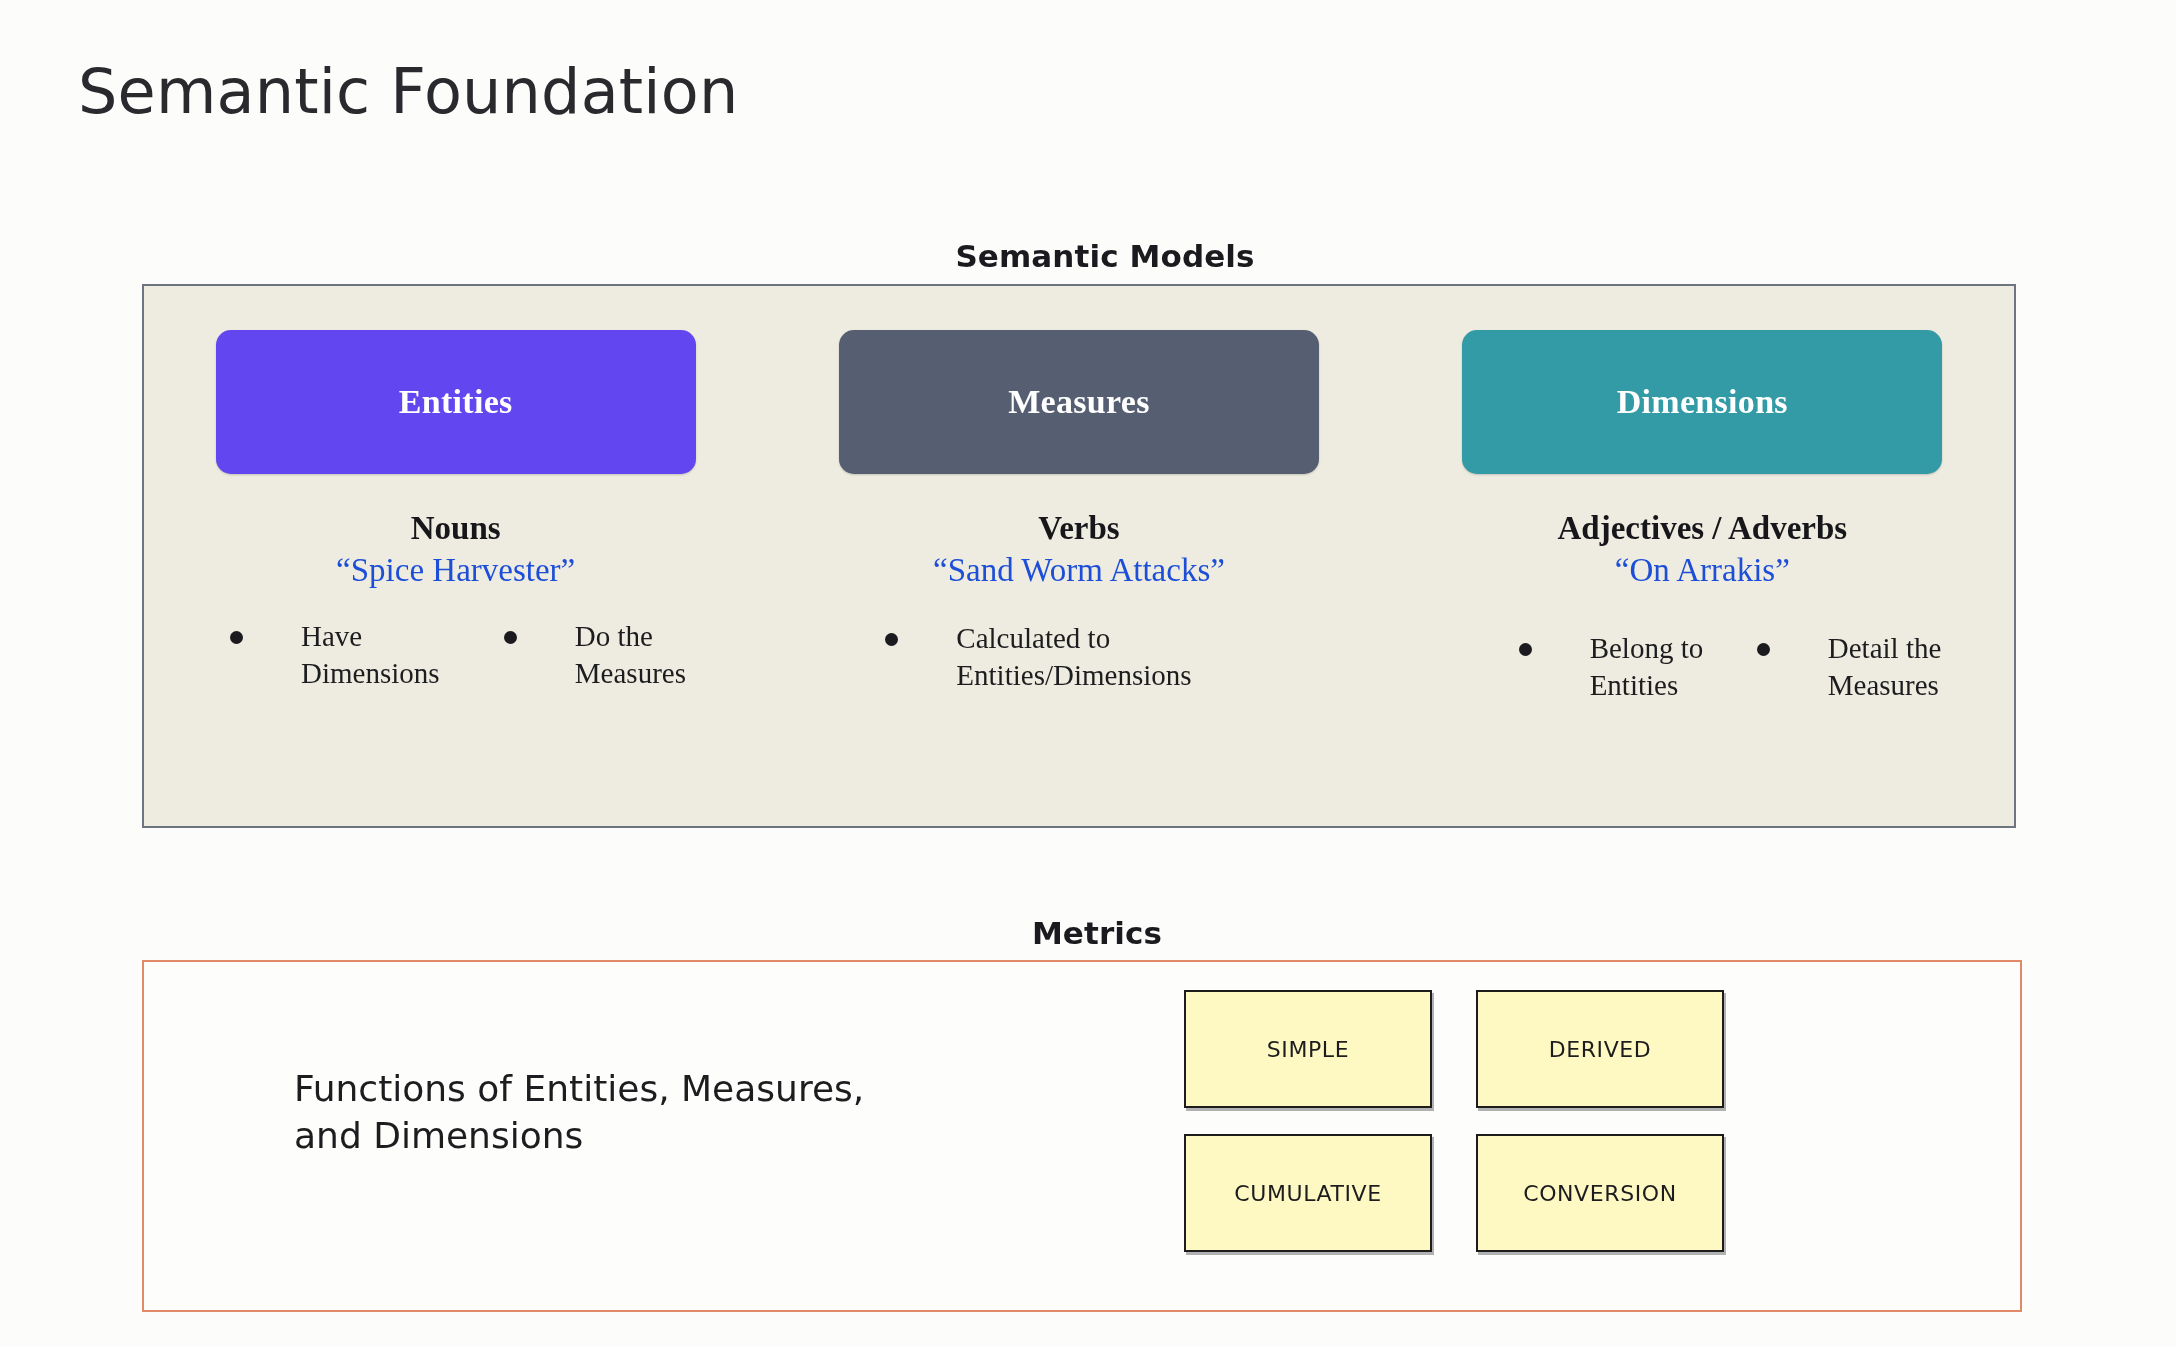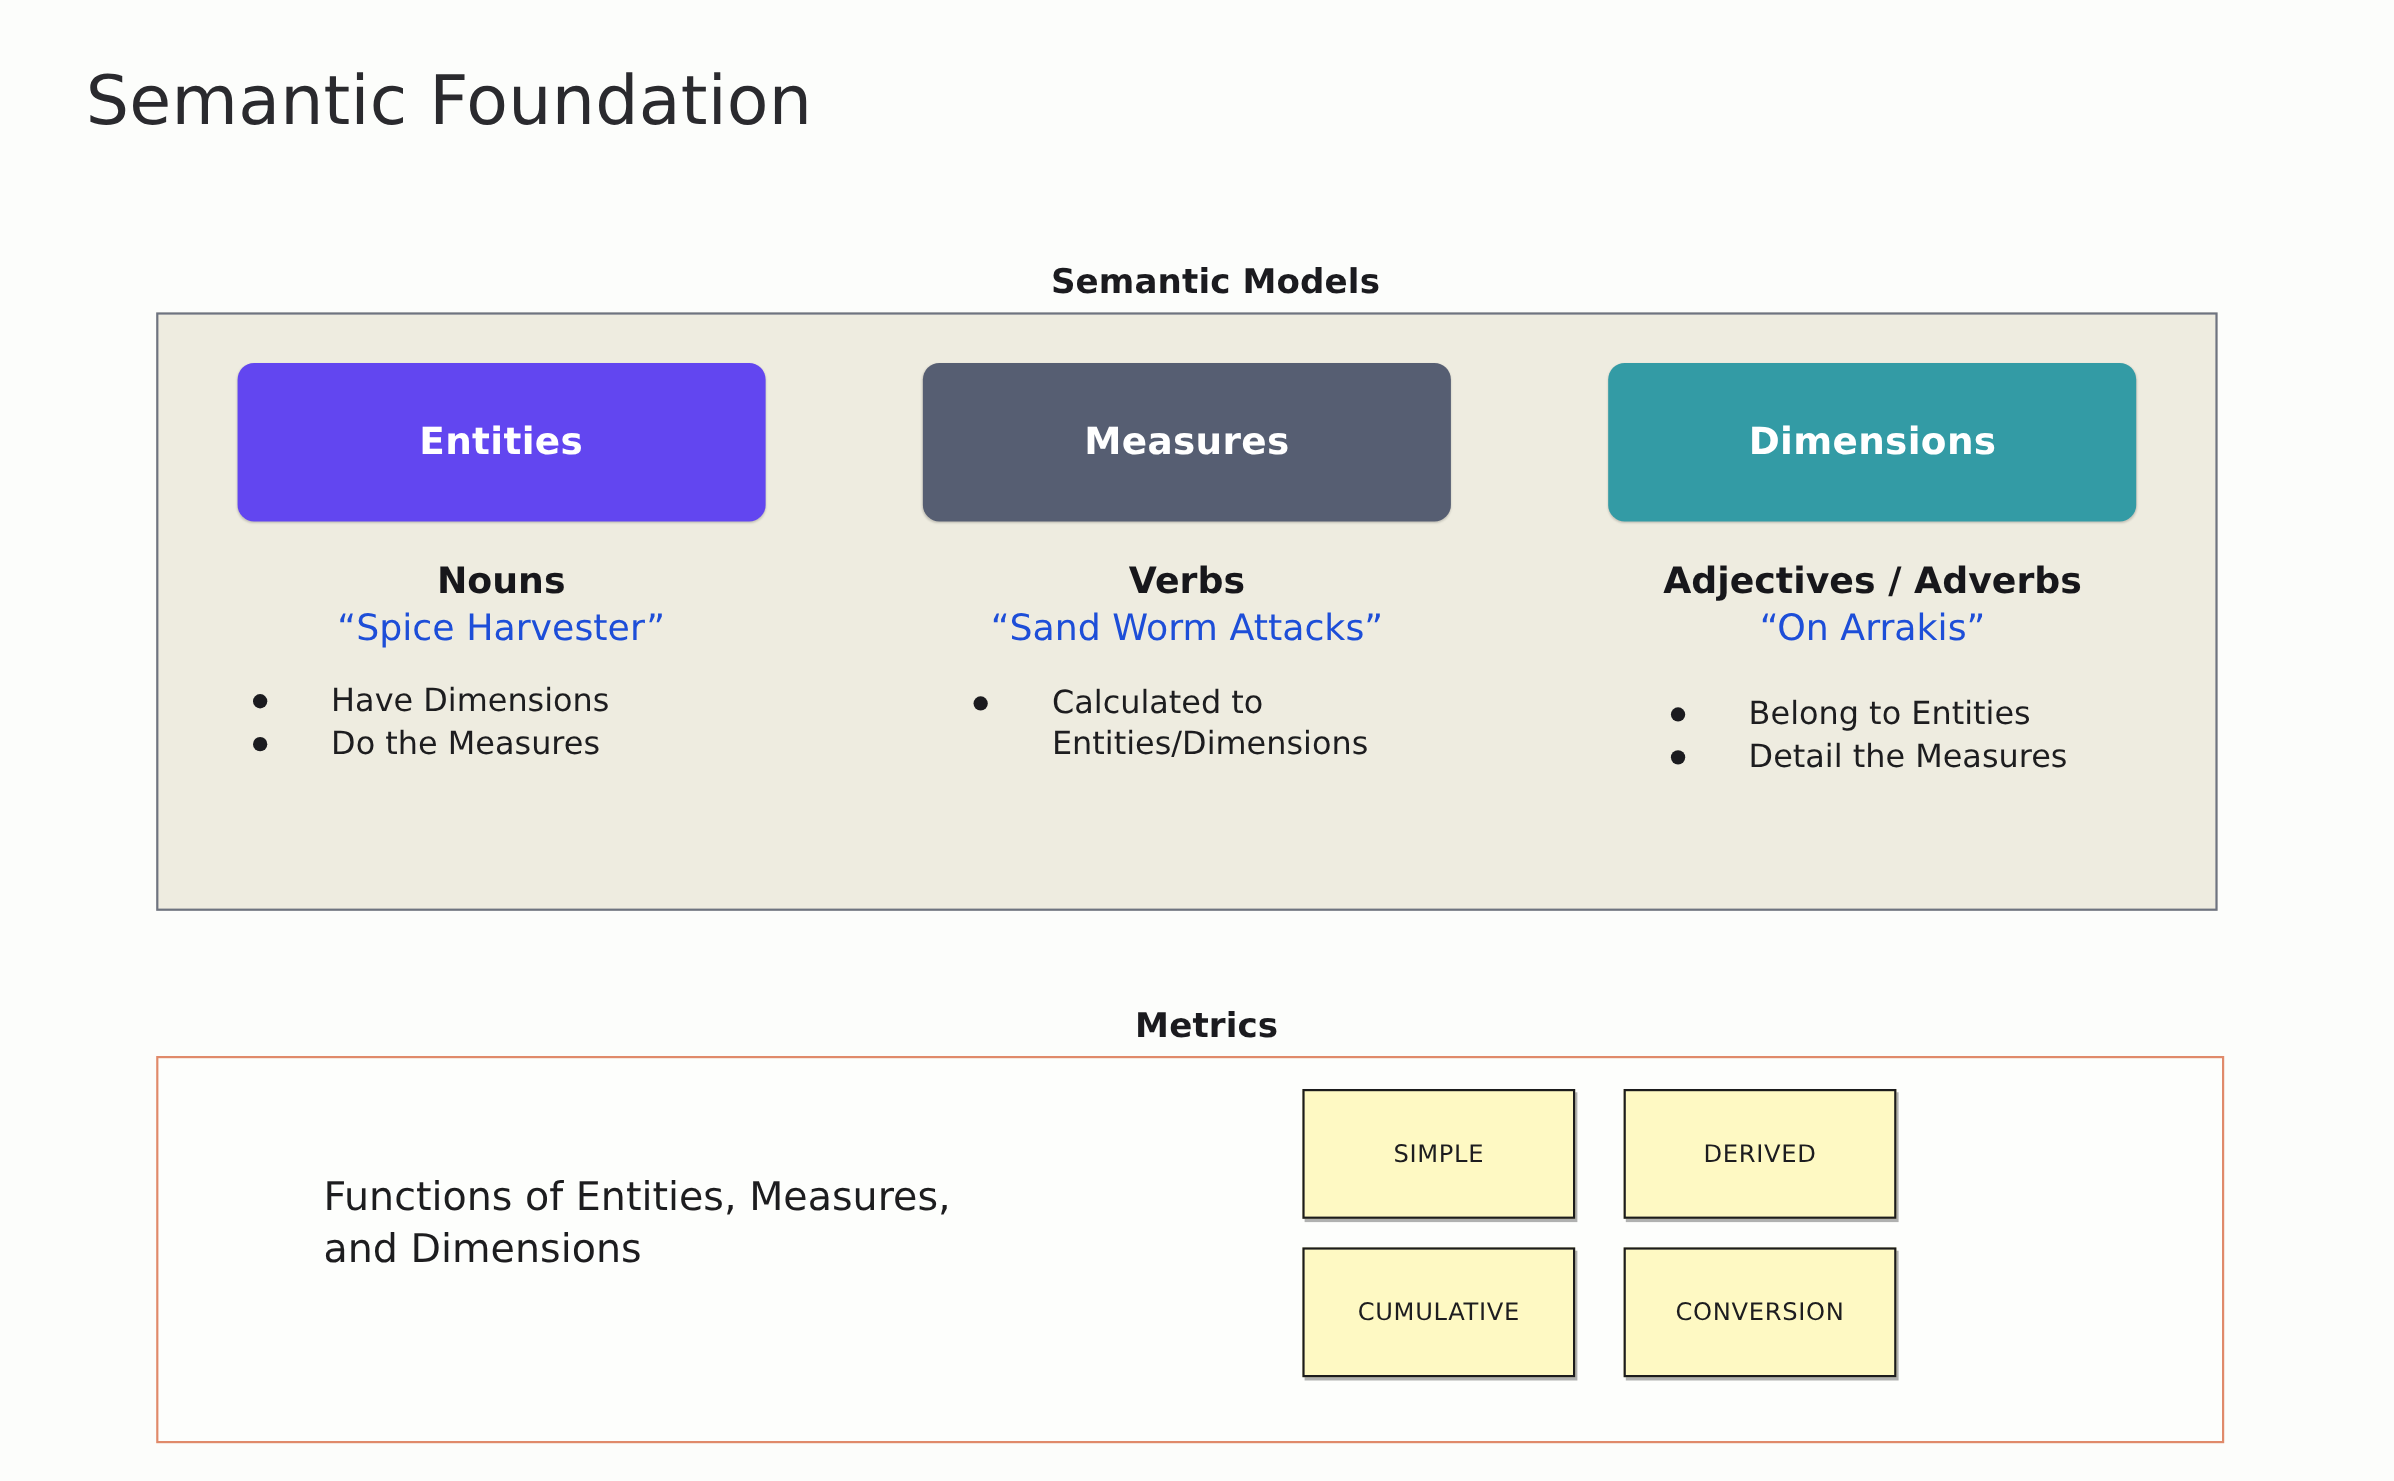--- a/index.html
+++ b/index.html
@@ -56,20 +56,21 @@
     top: 284px;
     width: 1874px;
     height: 544px;
     background: #eeece0;
     border: 2px solid #6e7480;
     box-sizing: border-box;
     display: flex;
     flex-direction: row;
     align-items: flex-start;
     padding: 0;
+    font-family: Liberation Serif, serif;
   }
   .model-col {
     flex: 1 1 0;
     display: flex;
     flex-direction: column;
     align-items: center;
     padding-top: 44px;
     box-sizing: border-box;
   }
 
@@ -111,21 +112,21 @@
     white-space: nowrap;
   }
 
   .bullet-list {
     list-style: none;
     margin: 0;
     padding: 0;
     margin-top: 28px;
     width: 100%;
     display: flex;
-    flex-direction: column;
+    flex-direction: row;
     align-items: flex-start;
     padding-left: 96px;
     box-sizing: border-box;
   }
   .bullet-item {
     display: flex;
     flex-direction: row;
     align-items: flex-start;
     font-size: 29px;
     color: #1d1d1f;

